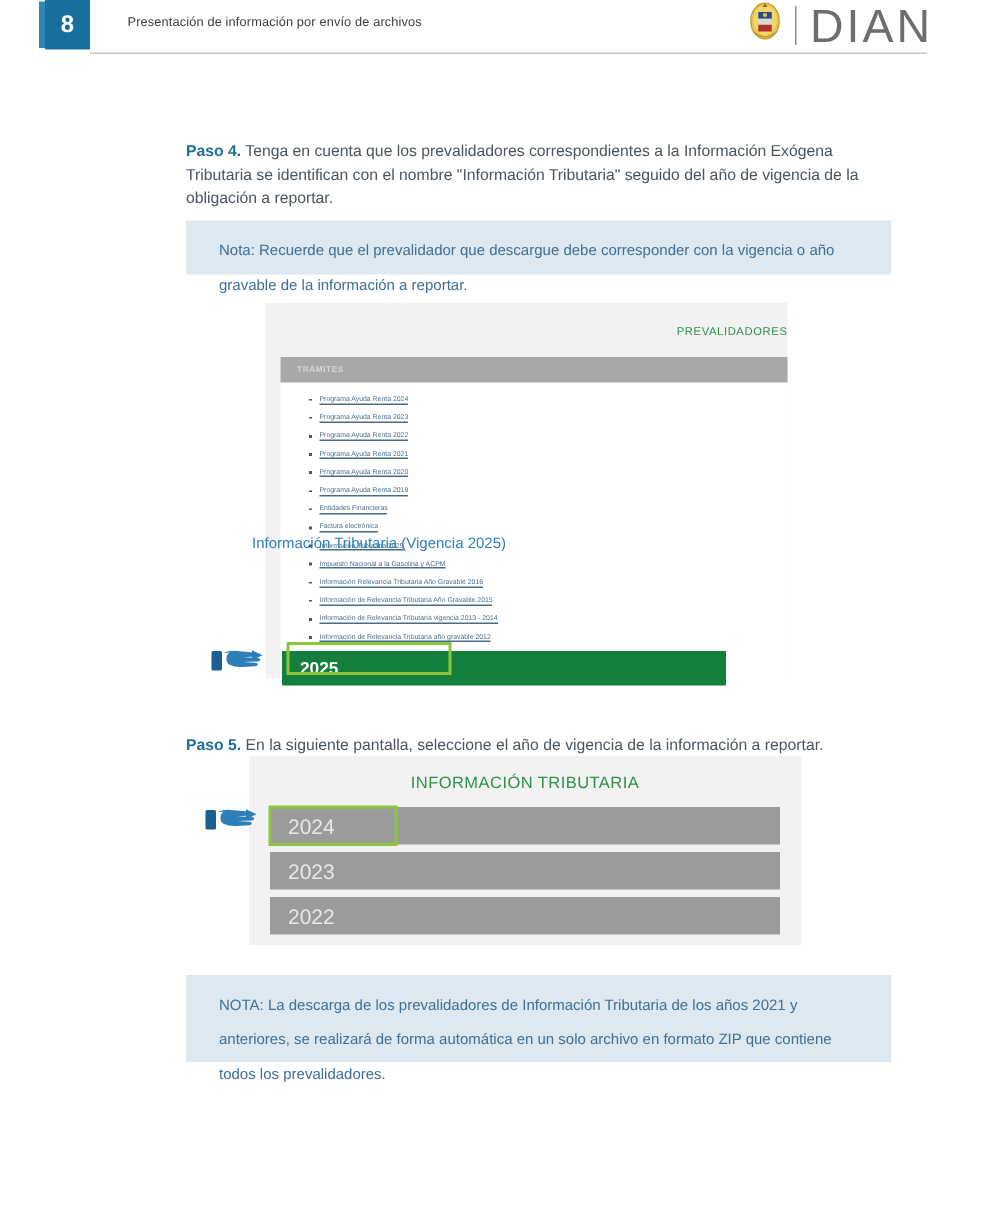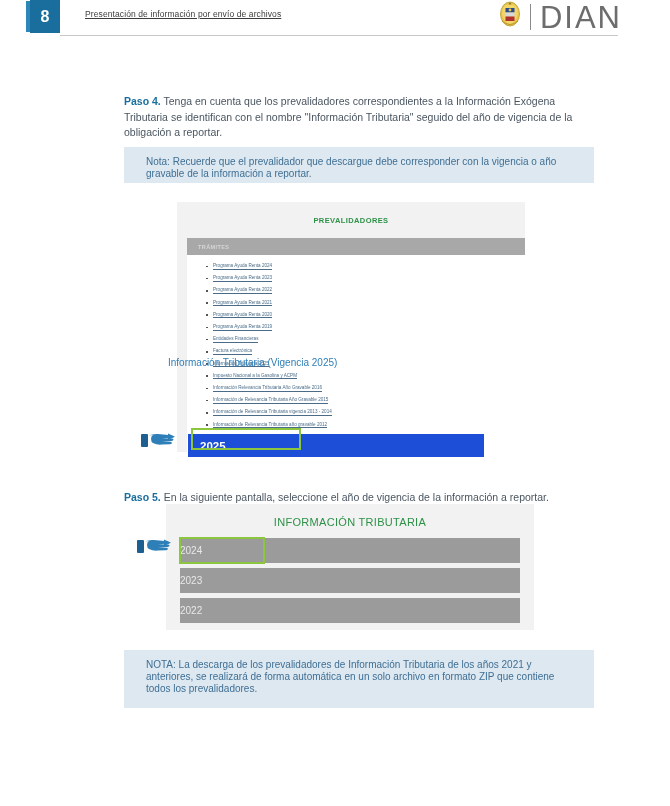--- a/index.html
+++ b/index.html
@@ -40,21 +40,20 @@
     display: flex;
     align-items: center;
     justify-content: center;
   }
   .header-title {
     position: absolute;
     left: 85px; top: 9px;
     font-size: 8.5px;
     color: #3c3c3b;
     letter-spacing: 0.1px;
-    text-decoration: underline;
   }
   .header-rule {
     position: absolute;
     left: 60px; top: 35px;
     width: 558px; height: 1px;
     background: #c8c8c8;
   }
   .brand {
     position: absolute;
     right: 48px; top: 2px;
@@ -93,40 +92,40 @@
   #paso5 { left: 124px; top: 478px; }
 
   
   .note-box {
     position: absolute;
     background: #dde8f1;
     box-sizing: border-box;
     padding: 9px 26px 9px 22px;
     color: #3f6f94;
     font-size: 10px;
-    line-height: 12px;
+    line-height: 23px;
   }
   #note-1 { left: 124px; top: 147px; width: 470px; height: 36px; }
   #note-2 { left: 124px; top: 650px; width: 470px; height: 58px; }
 
   
   .shot1 {
     position: absolute;
     left: 177px; top: 202px;
     width: 348px; height: 250px;
     background: #f2f2f2;
   }
   .shot1-title {
     position: absolute;
     left: 0; top: 14px;
     width: 348px;
-    text-align: center;
+    text-align: right;
     color: #2d9147;
     font-size: 7.5px;
-    font-weight: bold;
+    font-weight: normal;
     letter-spacing: 0.4px;
   }
   .shot1-panel {
     position: absolute;
     left: 10px; top: 36px;
     width: 338px; height: 214px;
     background: #ffffff;
   }
   .tramites-bar {
     position: absolute;
@@ -175,21 +174,21 @@
     font-size: 10px;
     color: #2e7fb8;
     font-weight: 500;
     white-space: nowrap;
     padding-left: 32px;
   }
   .green-bar {
     position: absolute;
     left: 188px; top: 434px;
     width: 296px; height: 23px;
-    background: #1d4ed8;
+    background: #15803d;
     color: #ffffff;
     font-size: 11.5px;
     font-weight: bold;
     display: flex;
     align-items: center;
     padding-left: 12px;
     box-sizing: border-box;
   }
   .green-highlight {
     position: absolute;
@@ -225,23 +224,24 @@
     font-weight: normal;
     letter-spacing: 0.3px;
   }
   .year-bar {
     position: absolute;
     left: 14px;
     width: 340px;
     height: 25px;
     background: #9b9b9b;
     color: #e8e8e8;
-    font-size: 10px;
-    display: flex;
-    align-items: center;
+    font-size: 14px;
+    display: flex;
+    align-items: center;
+    padding-left: 12px;
     box-sizing: border-box;
   }
   .year-highlight {
     position: absolute;
     left: 13px;
     width: 86px;
     height: 27px;
     border: 2.5px solid #8cc63e;
     box-sizing: border-box;
   }

